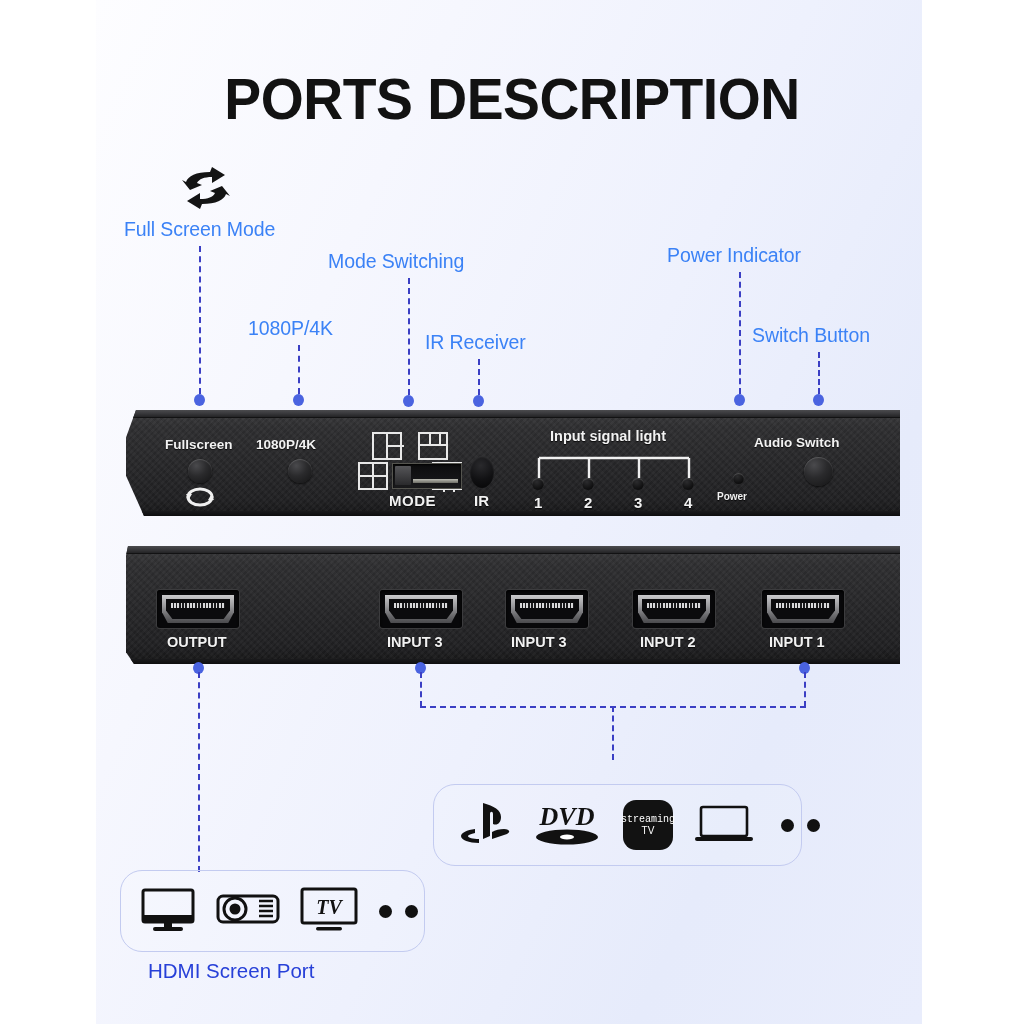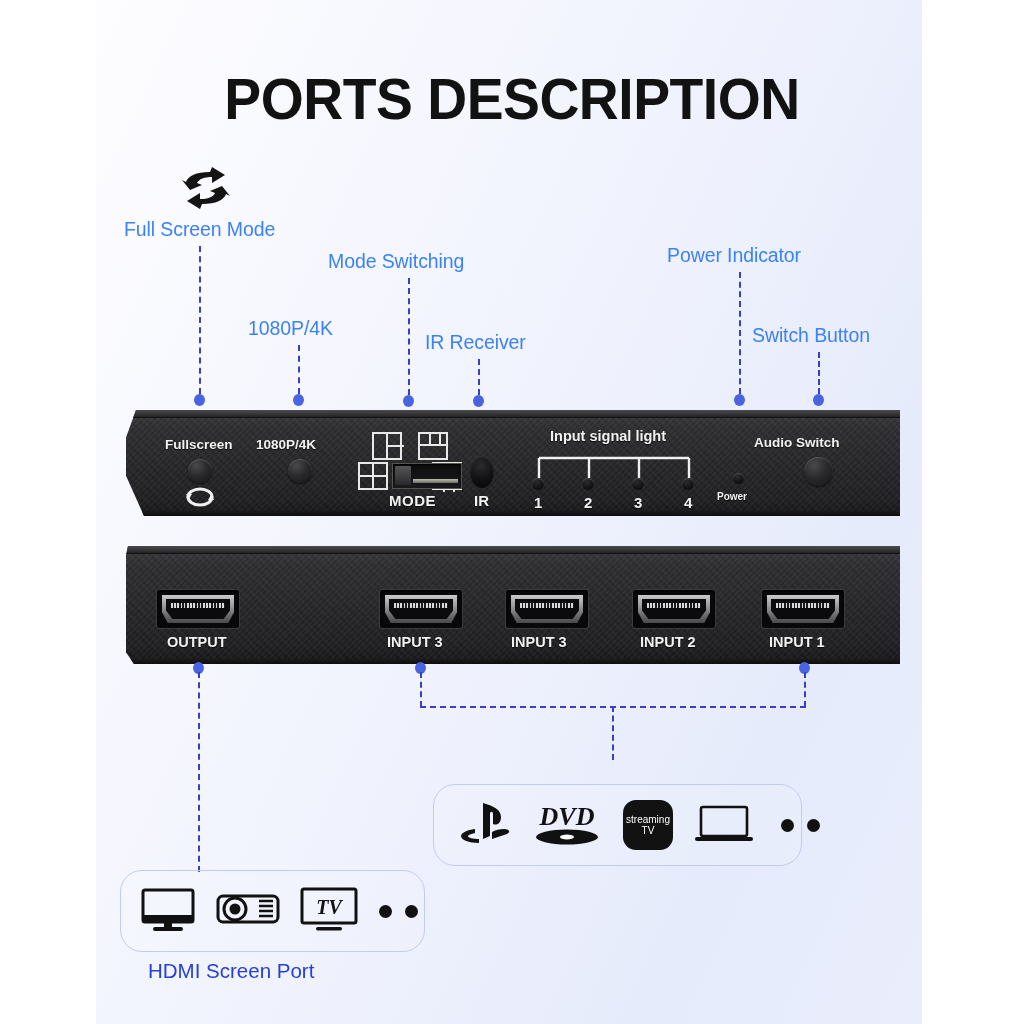--- a/index.html
+++ b/index.html
@@ -149,21 +149,21 @@
     position: absolute;
     color: #2740d8;
     font-size: 20.5px;
     white-space: nowrap;
   }
   .streamtv {
     width: 50px; height: 50px; border-radius: 13px; background: #121212;
     color: #fff; display: flex; flex-direction: column; align-items: center;
     justify-content: center; line-height: 1.15;
   }
-  .streamtv span:first-child { font-size: 10px; }
+  .streamtv span:first-child { font-size: 10px; font-family: Liberation Mono, monospace; }
   .streamtv span:last-child { font-size: 10px; }
 </style>
 </head>
 <body>
 
 <div id="stage">
   <div id="canvas"></div>
 
   <div id="title">PORTS DESCRIPTION</div>
 

